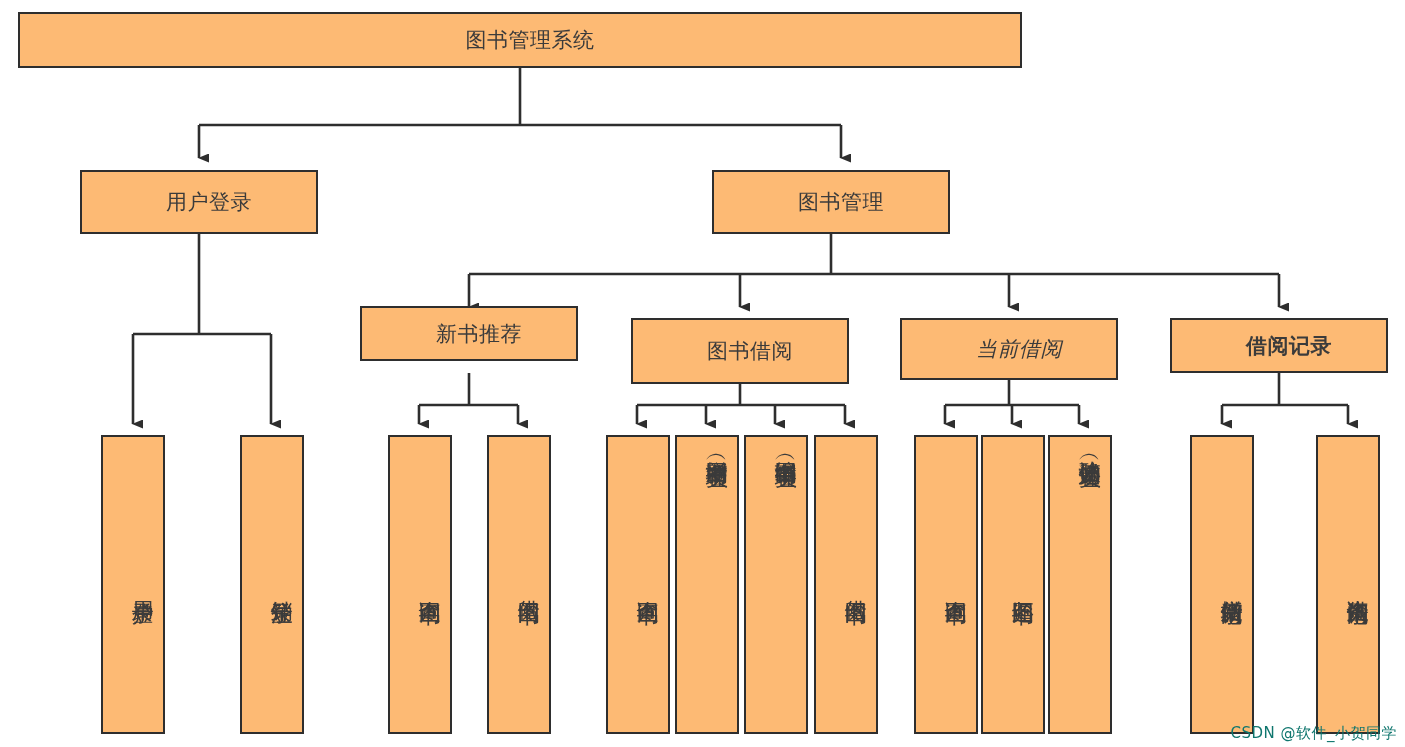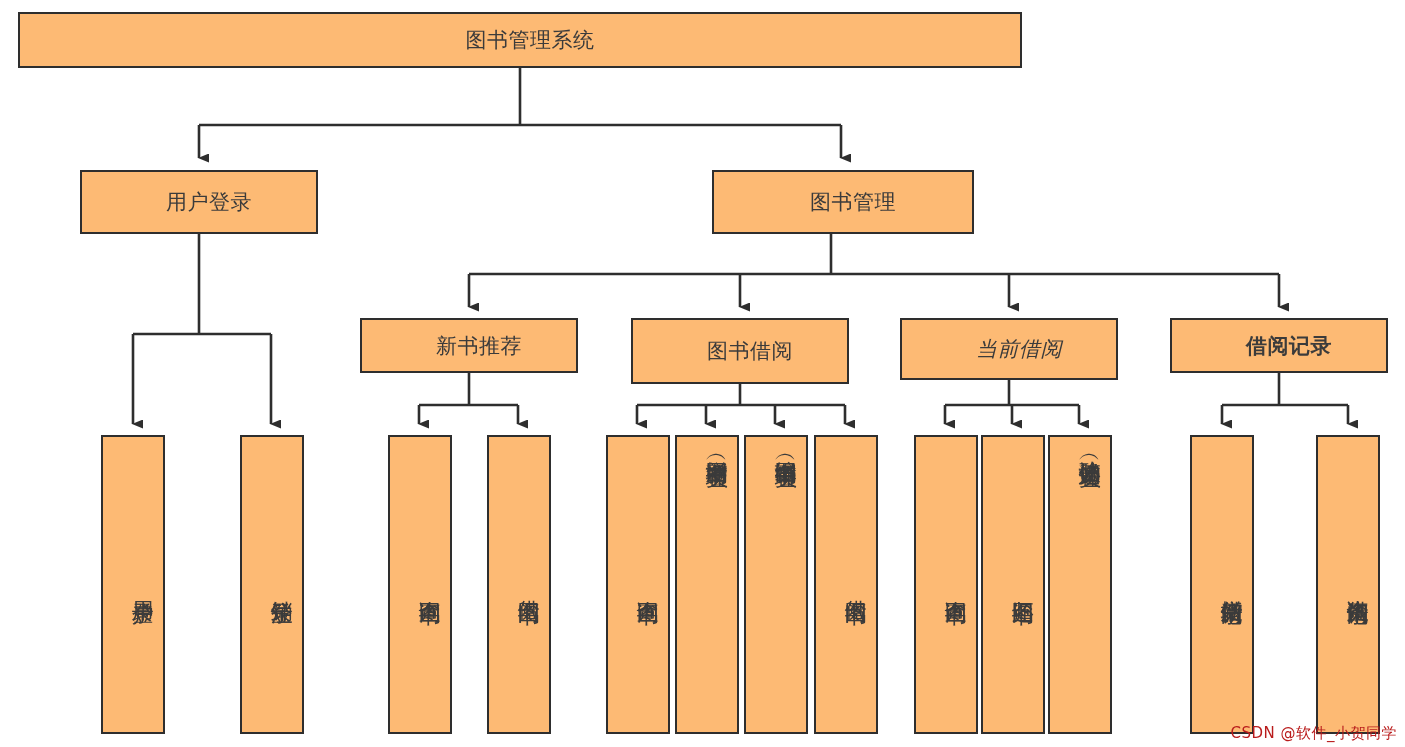--- a/index.html
+++ b/index.html
@@ -55,21 +55,21 @@
     white-space: nowrap;
   }
   .vtext.top {
     align-self: flex-start;
   }
   #watermark {
     position: absolute;
     right: 8px;
     bottom: 4px;
     font-size: 15px;
-    color: #b91c1c;
+    color: #0f766e;
     letter-spacing: 0.5px;
     z-index: 3;
     white-space: nowrap;
     margin-left: 44px;
   }
 </style>
 </head>
 <body>
 
 <div id="canvas">
@@ -125,25 +125,25 @@
   </svg>
 
   <div class="node h" style="left:18px; top:12px; width:1004px; height:56px;">
     <span>图书管理系统</span>
   </div>
 
   <div class="node h" style="left:80px; top:170px; width:238px; height:64px;">
     <span>用户登录</span>
   </div>
 
-  <div class="node h" style="left:712px; top:170px; width:262px; height:64px;">
+  <div class="node h" style="left:712px; top:170px; width:238px; height:64px;">
     <span>图书管理</span>
   </div>
 
-  <div class="node h" style="left:360px; top:318px; width:218px; height:55px;">
+  <div class="node h" style="left:360px; top:306px; width:218px; height:55px;">
     <span>新书推荐</span>
   </div>
 
   <div class="node h" style="left:631px; top:318px; width:218px; height:66px;">
     <span>图书借阅</span>
   </div>
 
   <div class="node h" style="left:900px; top:318px; width:218px; height:62px;font-style:italic;">
     <span>当前借阅</span>
   </div>

